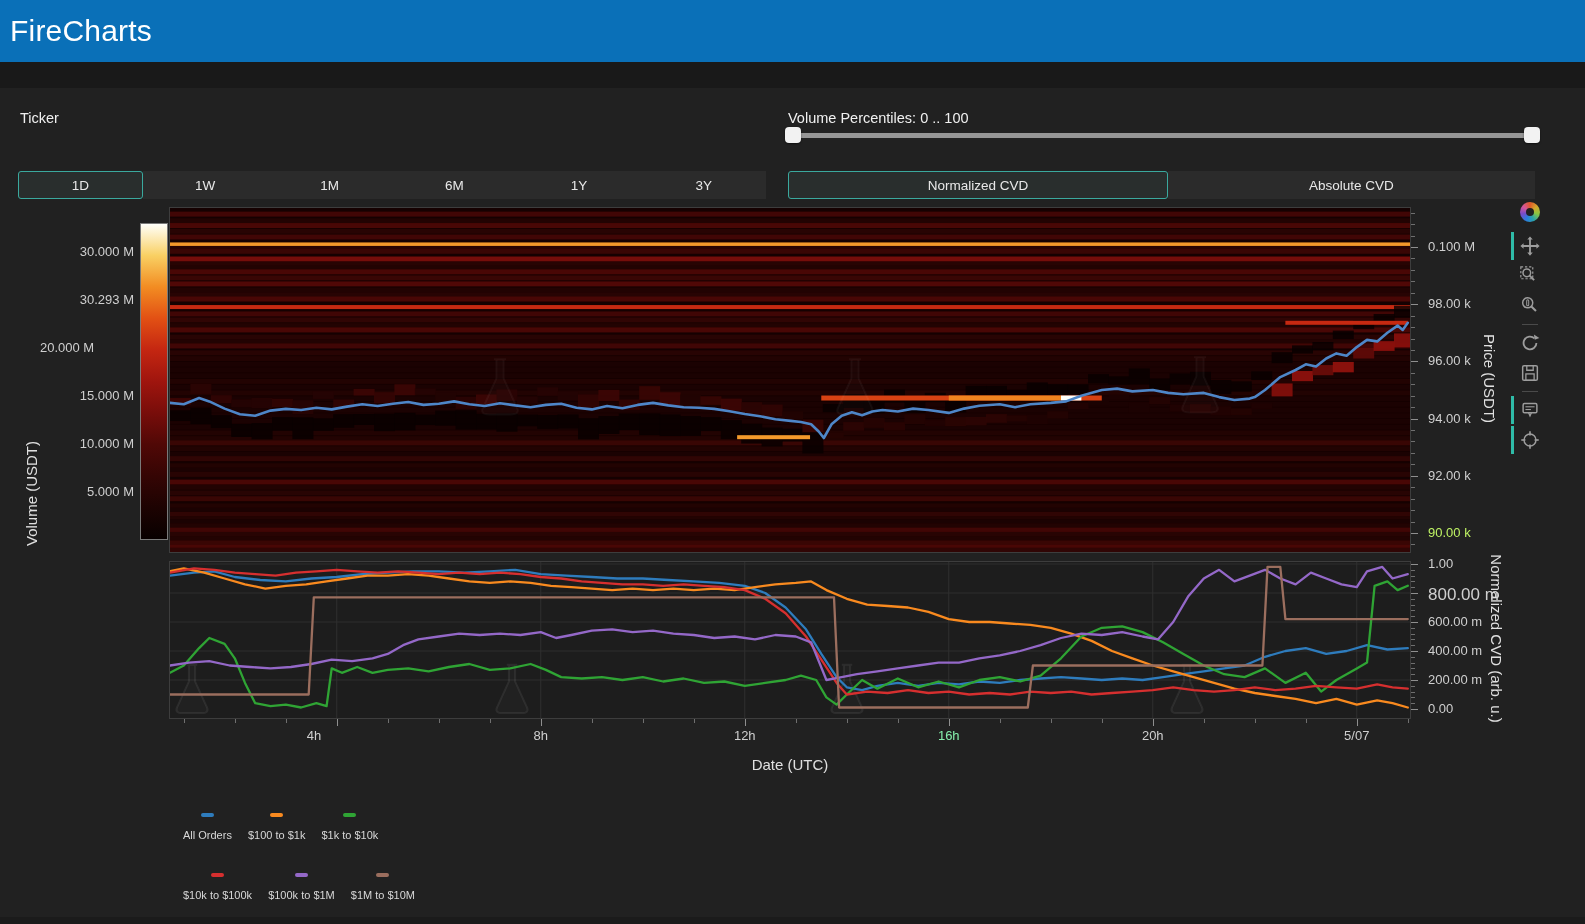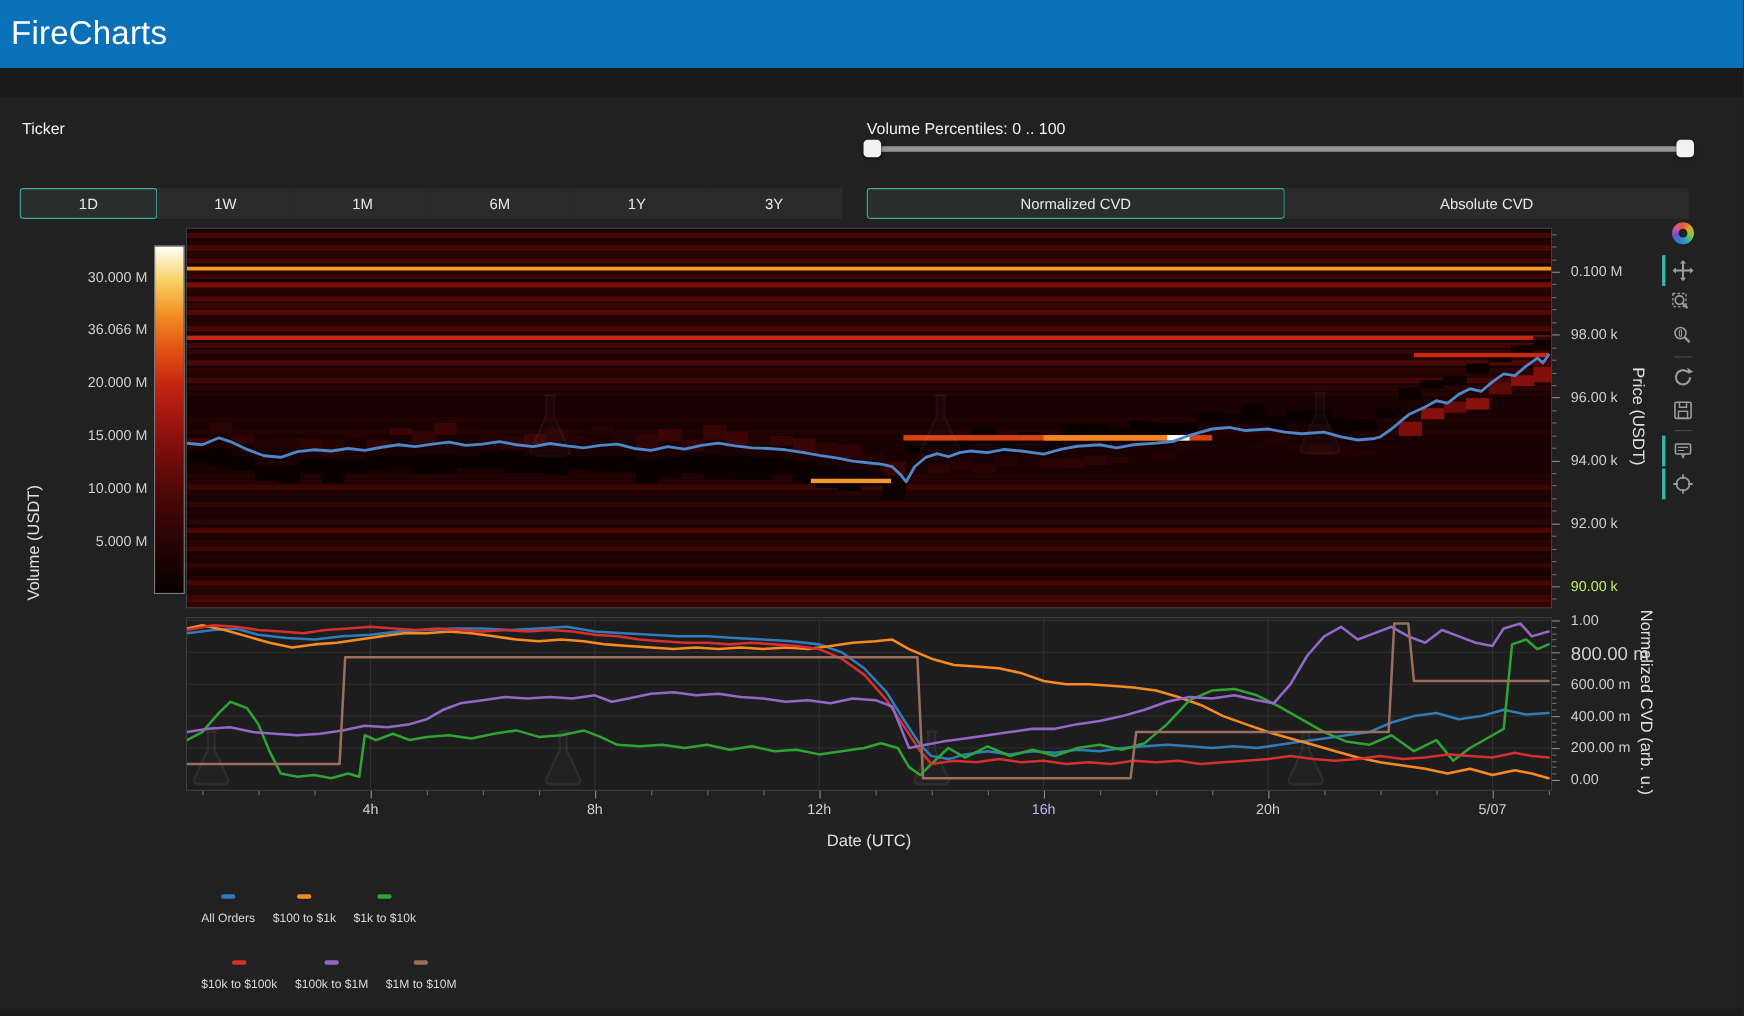--- a/index.html
+++ b/index.html
@@ -405,22 +405,22 @@
         <span class="legend-label">$100k to $1M</span>
       </div>
     <div class="legend-item">
         <span class="legend-swatch" style="background: rgb(155, 110, 94);"></span>
         <span class="legend-label">$1M to $10M</span>
       </div>
   </div>
 
   <div class="abs" id="botstrip"></div>
 <div class="abs" style="left: 40px; top: 244px; width: 94px; text-align: right; font-size: 13px; color: rgb(207, 207, 207);">30.000 M</div>
-    <div class="abs" style="left: 40px; top: 292px; width: 94px; text-align: right; font-size: 13px; color: rgb(207, 207, 207);">36.066 M</div>
-    <div class="abs" style="left: 40px; top: 340px; width: 94px; text-align: right; font-size: 13px; color: rgb(207, 207, 207);">20.000 M</div>
+    <div class="abs" style="left: 40px; top: 292px; width: 94px; text-align: right; font-size: 13px; color: rgb(207, 207, 207);">30.293 M</div>
+    <div class="abs" style="left: 40px; top: 340px; width: 94px; text-align: left; font-size: 13px; color: rgb(207, 207, 207);">20.000 M</div>
     <div class="abs" style="left: 40px; top: 388px; width: 94px; text-align: right; font-size: 13px; color: rgb(207, 207, 207);">15.000 M</div>
     <div class="abs" style="left: 40px; top: 436px; width: 94px; text-align: right; font-size: 13px; color: rgb(207, 207, 207);">10.000 M</div>
     <div class="abs" style="left: 40px; top: 484px; width: 94px; text-align: right; font-size: 13px; color: rgb(207, 207, 207);">5.000 M</div>
     <div class="abs" style="left: 1411px; top: 247px; width: 7px; height: 1px; background: rgb(143, 143, 143);"></div>
     <div class="abs" style="left: 1428px; top: 239px; font-size: 13px; color: rgb(207, 207, 207); white-space: nowrap;">0.100 M</div>
     <div class="abs" style="left: 1411px; top: 304.2px; width: 7px; height: 1px; background: rgb(143, 143, 143);"></div>
     <div class="abs" style="left: 1428px; top: 296.2px; font-size: 13px; color: rgb(207, 207, 207); white-space: nowrap;">98.00 k</div>
     <div class="abs" style="left: 1411px; top: 361.4px; width: 7px; height: 1px; background: rgb(143, 143, 143);"></div>
     <div class="abs" style="left: 1428px; top: 353.4px; font-size: 13px; color: rgb(207, 207, 207); white-space: nowrap;">96.00 k</div>
     <div class="abs" style="left: 1411px; top: 418.6px; width: 7px; height: 1px; background: rgb(143, 143, 143);"></div>
@@ -479,27 +479,27 @@
     <div class="abs" style="left: 1411px; top: 627.8px; width: 4px; height: 1px; background: rgb(111, 111, 111);"></div>
     <div class="abs" style="left: 1411px; top: 616.2px; width: 4px; height: 1px; background: rgb(111, 111, 111);"></div>
     <div class="abs" style="left: 1411px; top: 610.4px; width: 4px; height: 1px; background: rgb(111, 111, 111);"></div>
     <div class="abs" style="left: 1411px; top: 604.6px; width: 4px; height: 1px; background: rgb(111, 111, 111);"></div>
     <div class="abs" style="left: 1411px; top: 598.8px; width: 4px; height: 1px; background: rgb(111, 111, 111);"></div>
     <div class="abs" style="left: 1411px; top: 587.2px; width: 4px; height: 1px; background: rgb(111, 111, 111);"></div>
     <div class="abs" style="left: 1411px; top: 581.4px; width: 4px; height: 1px; background: rgb(111, 111, 111);"></div>
     <div class="abs" style="left: 1411px; top: 575.6px; width: 4px; height: 1px; background: rgb(111, 111, 111);"></div>
     <div class="abs" style="left: 1411px; top: 569.8px; width: 4px; height: 1px; background: rgb(111, 111, 111);"></div>
     <div class="abs" style="left: 336.77px; top: 719px; width: 1px; height: 7px; background: rgb(143, 143, 143);"></div>
-    <div class="abs" style="left: 306.77px; top: 728px; width: 60px; text-align: center; font-size: 13px; color: rgb(207, 207, 207);">4h</div>
+    <div class="abs" style="left: 306.77px; top: 728px; width: 60px; font-size: 13px; color: rgb(207, 207, 207);">4h</div>
     <div class="abs" style="left: 540.77px; top: 719px; width: 1px; height: 7px; background: rgb(143, 143, 143);"></div>
     <div class="abs" style="left: 510.77px; top: 728px; width: 60px; text-align: center; font-size: 13px; color: rgb(207, 207, 207);">8h</div>
     <div class="abs" style="left: 744.77px; top: 719px; width: 1px; height: 7px; background: rgb(143, 143, 143);"></div>
     <div class="abs" style="left: 714.77px; top: 728px; width: 60px; text-align: center; font-size: 13px; color: rgb(207, 207, 207);">12h</div>
     <div class="abs" style="left: 948.77px; top: 719px; width: 1px; height: 7px; background: rgb(143, 143, 143);"></div>
-    <div class="abs" style="left: 918.77px; top: 728px; width: 60px; text-align: center; font-size: 13px; color: #c4b5fd;">16h</div>
+    <div class="abs" style="left: 918.77px; top: 728px; width: 60px; text-align: center; font-size: 13px; color: #86efac;">16h</div>
     <div class="abs" style="left: 1152.77px; top: 719px; width: 1px; height: 7px; background: rgb(143, 143, 143);"></div>
     <div class="abs" style="left: 1122.77px; top: 728px; width: 60px; text-align: center; font-size: 13px; color: rgb(207, 207, 207);">20h</div>
     <div class="abs" style="left: 1356.77px; top: 719px; width: 1px; height: 7px; background: rgb(143, 143, 143);"></div>
     <div class="abs" style="left: 1326.77px; top: 728px; width: 60px; text-align: center; font-size: 13px; color: rgb(207, 207, 207);">5/07</div>
     <div class="abs" style="left: 183.77px; top: 719px; width: 1px; height: 4px; background: rgb(111, 111, 111);"></div>
     <div class="abs" style="left: 234.77px; top: 719px; width: 1px; height: 4px; background: rgb(111, 111, 111);"></div>
     <div class="abs" style="left: 285.77px; top: 719px; width: 1px; height: 4px; background: rgb(111, 111, 111);"></div>
     <div class="abs" style="left: 387.77px; top: 719px; width: 1px; height: 4px; background: rgb(111, 111, 111);"></div>
     <div class="abs" style="left: 438.77px; top: 719px; width: 1px; height: 4px; background: rgb(111, 111, 111);"></div>
     <div class="abs" style="left: 489.77px; top: 719px; width: 1px; height: 4px; background: rgb(111, 111, 111);"></div>

